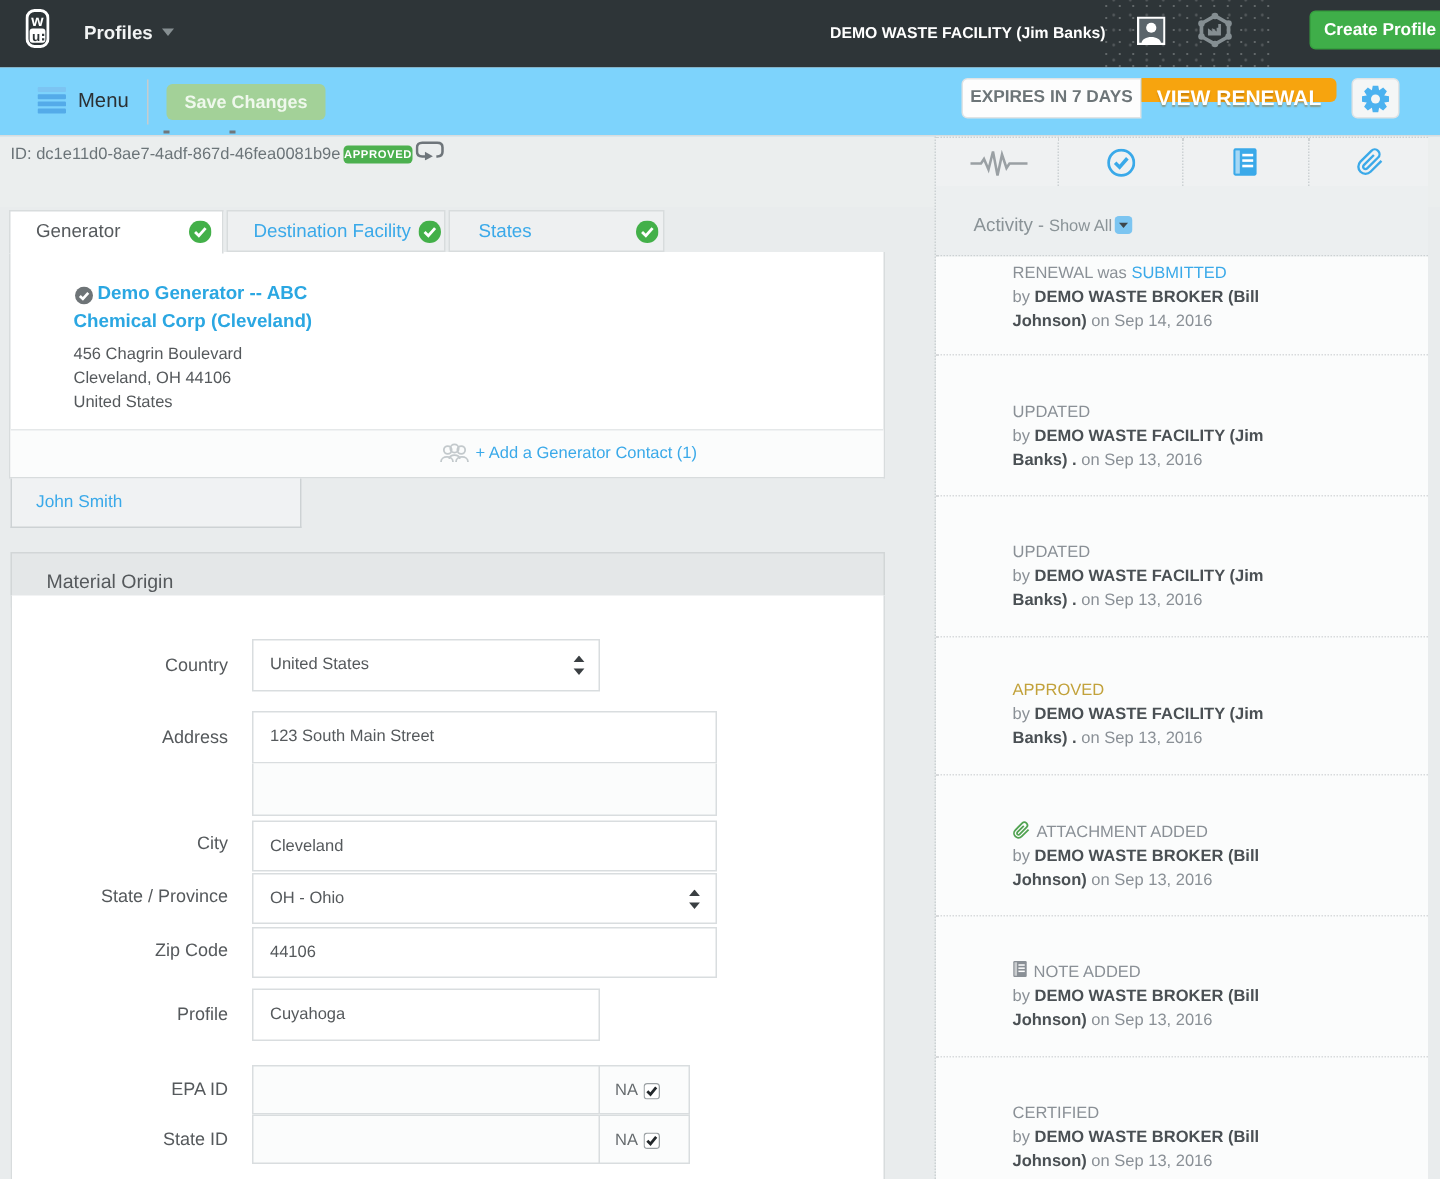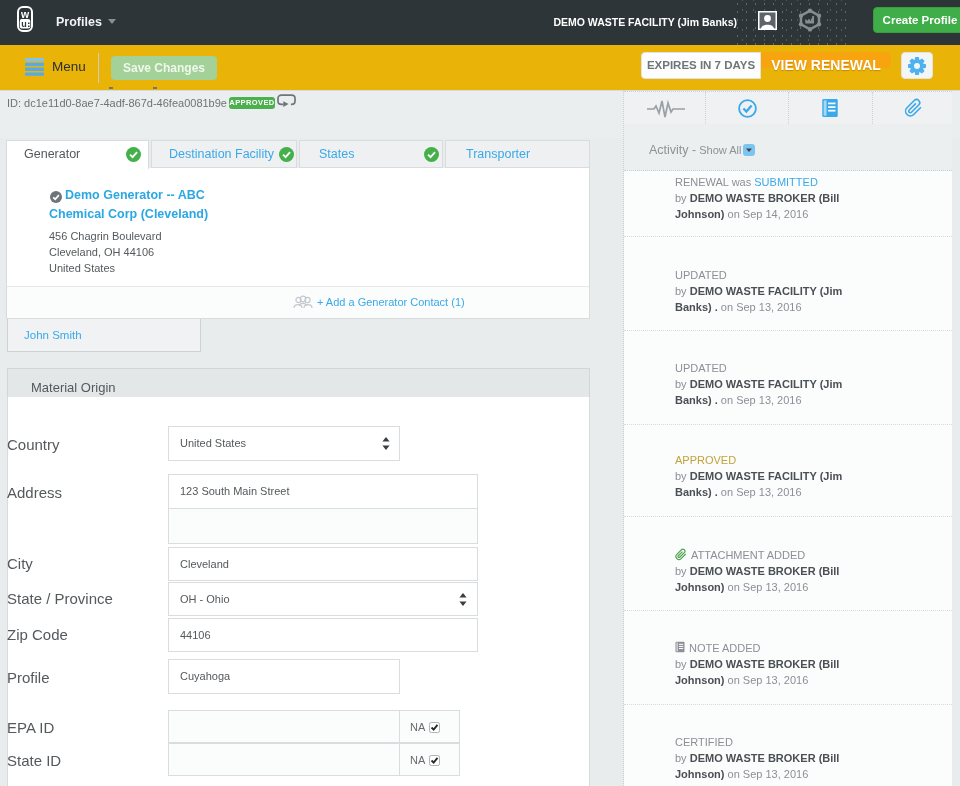--- a/index.html
+++ b/index.html
@@ -12,21 +12,21 @@
 .dots { position:absolute; left:733px; top:0; width:115px; height:45px;
   background-image:radial-gradient(circle, rgba(255,255,255,.25) 0.8px, transparent 1px),
                    radial-gradient(circle, rgba(255,255,255,.18) 0.8px, transparent 1px);
   background-size:9px 8px, 11px 10px; background-position:0 0, 4px 5px; }
 .navitem { position:absolute; top:0; height:45px; line-height:45px; color:#f2f4f4; font-size:12.5px; font-weight:bold; }
 .caret { display:inline-block; width:0; height:0; border-left:4px solid transparent; border-right:4px solid transparent; border-top:5px solid #868f92; vertical-align:middle; margin-left:6px; margin-top:-2px; }
 .userlbl { position:absolute; right:223px; top:0; height:45px; line-height:45px; color:#fff; font-size:10.5px; font-weight:bold; }
 .createbtn { position:absolute; left:837px; top:7px; width:94px; height:26px; background:#3fae49; border:1px solid #36a03f; border-radius:4px; color:#fff; font-size:11.5px; font-weight:bold; text-align:center; line-height:24px;margin-left:36px; }
 
 
-.toolbar { position:absolute; left:0; top:45px; width:960px; height:46px; background:#eab308; border-bottom:1px solid #d9dcdd; }
+.toolbar { position:absolute; left:0; top:45px; width:960px; height:46px; background:#7dd3fc; border-bottom:1px solid #d9dcdd; }
 .menulbl { position:absolute; left:52px; top:14px; font-size:13.5px; color:#2b3033; }
 .tooldiv { position:absolute; left:98px; top:8px; width:1px; height:30px; background:#c7cccd; }
 .savebtn { position:absolute; left:111px; top:11px; width:106px; height:24px; background:#a3d198; border-radius:4px; color:#eff8ec; font-size:12px; font-weight:bold; text-align:center; line-height:24px; }
 .expires { position:absolute; left:641px; top:7px; width:120px; height:27px; background:#fdfdfd; border:1px solid #e0e3e4; border-radius:4px 0 0 4px; color:#6d7578; font-size:11.5px; font-weight:bold; line-height:25px; text-align:center; }
 .viewren { position:absolute; left:761px; top:7px; width:130px; height:16px; background:#f7a40e; border-radius:0 4px 4px 0; color:#fff; font-size:14px; font-weight:bold; text-align:center; line-height:27px; text-shadow:0 1px 1px rgba(150,90,0,.45); }
 .gearbtn { position:absolute; left:901px; top:7px; width:32px; height:27px; background:#f4f6f6; border:1px solid #e0e3e4; border-radius:4px; }
 
 
 .idstrip { position:absolute; left:0; top:91px; width:960px; height:47px; background:#ebeeee; }
 .idline { position:absolute; left:7px; top:97px; font-size:11px; color:#6b7478; }
@@ -44,21 +44,21 @@
 .gtitle { position:absolute; left:42px; top:18px; width:170px; font-size:12.5px; font-weight:bold; color:#2ba7e2; line-height:19px; text-indent:16px; }
 .addr { position:absolute; left:42px; top:60px; font-size:11px; color:#55595c; line-height:16px; }
 .addrow { position:absolute; left:0px; bottom:0px; width:582px; height:32px; border-top:1px solid #e5e8e9; background:#fbfcfc; }
 .addrow .txt { position:absolute; left:310px; top:9px; font-size:11px; color:#3aa9e9; }
 .jstab { position:absolute; left:7px; top:319px; width:194px; height:33px; background:#f0f2f3; border:1px solid #cdd2d4; border-top:none; }
 .jstab span { position:absolute; left:16px; top:10px; font-size:11.5px; color:#3aa9e9; }
 
 
 .mohead { position:absolute; left:7px; top:368px; width:583px; height:37px; background:#e4e7e8; border:1px solid #d2d6d7; font-size:13px; color:#55595c; line-height:15px; padding-top:11px; padding-left:23px; }
 .form { position:absolute; left:7px; top:397px; width:583px; height:390px; background:#fff; border:1px solid #d8dcdd; border-top:none; border-bottom:none; }
-.flabel { position:absolute; font-size:15px; color:#55595c; text-align:left; width:145px; left:7px; }
+.flabel { position:absolute; font-size:12px; color:#55595c; text-align:right; width:145px; left:7px; }
 .fbox { position:absolute; background:#fff; border:1px solid #d9dddf; font-size:11px; color:#55595c; padding-left:11px; }
 .fbox.empty { background:#fbfcfc; }
 .nacell { position:absolute; background:#fbfcfc; border:1px solid #d9dddf; border-left:none; font-size:11px; color:#666b6e; }
 
 
 .panel { position:absolute; left:623px; top:91px; width:329px; height:695px; border-left:1px dotted #ccd1d3; }
 .ptabs { position:absolute; left:0; top:0; width:328px; height:33px; background:#eff1f2; border-top:1px dotted #ccd1d3; }
 .pcell { position:absolute; top:0; height:32px; border-right:1px dotted #ccd1d3; }
 .bline { position:absolute; left:0; top:32px; width:328px; height:0; border-bottom:1px dotted #ccd1d3; }
 .phead { position:absolute; left:0; top:33px; width:328px; height:47px; background:#eceff0; border-bottom:1px dotted #ccd1d3; }
@@ -147,23 +147,20 @@
         <path d="M4.3 8.2 L7 10.8 L11.8 5.4" fill="none" stroke="#fff" stroke-width="2"></path>
       </svg>
   </div>
   <div class="tab" style="left:293px;width:144px">
       <span class="lbl" style="left:19px">States</span>
     <svg class="abs" style="left:124px;top:6px" width="15" height="15" viewBox="0 0 16 16">
         <circle cx="8" cy="8" r="8" fill="#43b049"></circle>
         <path d="M4.3 8.2 L7 10.8 L11.8 5.4" fill="none" stroke="#fff" stroke-width="2"></path>
       </svg>
   </div>
-  <div class="tab" style="left:439px;width:145px">
-      <span class="lbl" style="left:20px">Transporter</span>
-    </div>
 </div>
 
 <div class="card">
   <svg class="abs" style="left:43px;top:23px" width="12" height="12" viewBox="0 0 16 16">
       <circle cx="8" cy="8" r="8" fill="#6e7477"></circle>
       <path d="M4.3 8.4 L7 11 L11.8 5.6" fill="none" stroke="#fff" stroke-width="2.4"></path>
     </svg>
   <div class="gtitle">Demo Generator -- ABC Chemical Corp (Cleveland)</div>
   <div class="addr">456 Chagrin Boulevard<br>Cleveland, OH 44106<br>United States</div>
   <div class="addrow">

